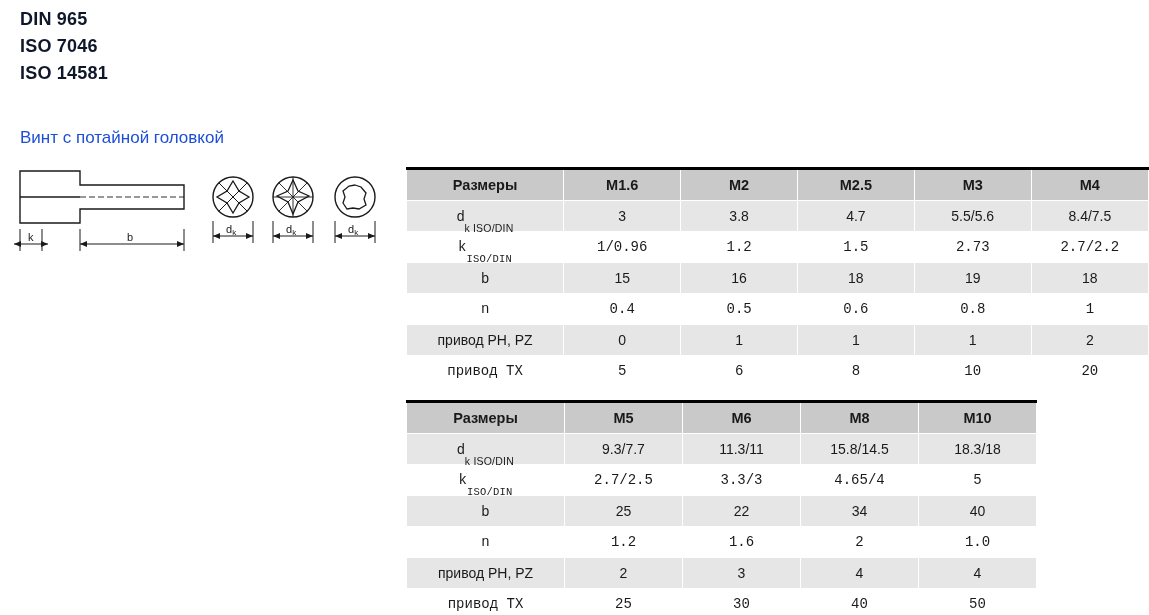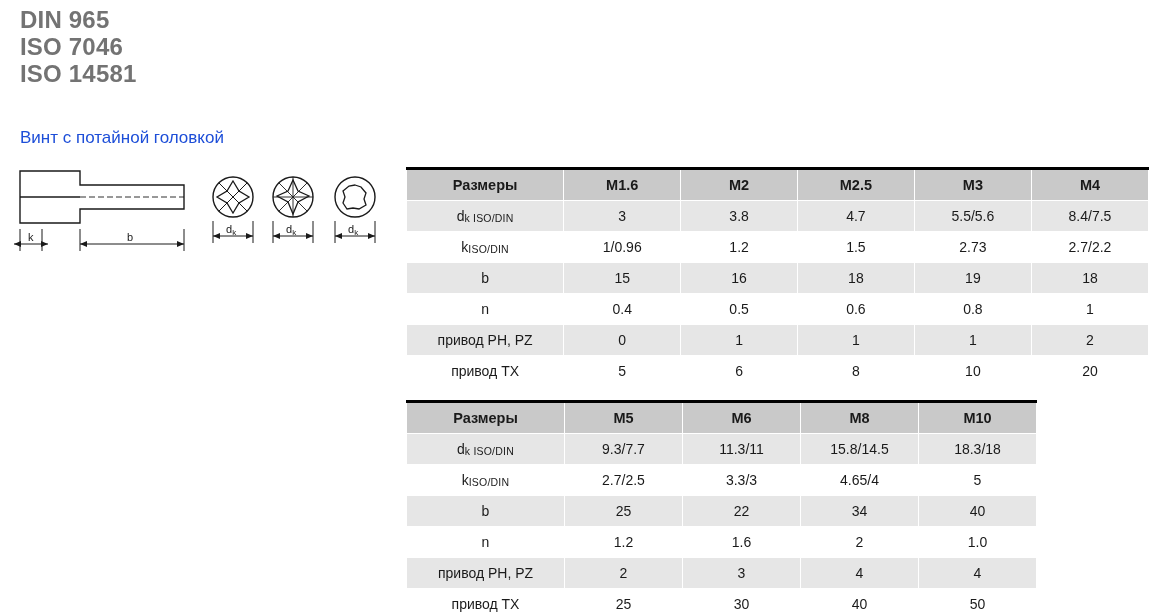--- a/index.html
+++ b/index.html
@@ -22,25 +22,25 @@
     height: 615px;
   }
 
   
   .standards {
     position: absolute;
     left: 20px;
     top: 6px;
   }
   .standards .std-line {
-    font-size: 24px;
+    font-size: 18px;
     font-weight: bold;
     letter-spacing: 0.2px;
     line-height: 27px;
-    color: #737373;
+    color: #0f172a;
   }
   .subtitle {
     position: absolute;
     left: 20px;
     top: 128px;
     font-size: 17px;
     color: #1d4ed8;
     white-space: nowrap;
   }
 
@@ -73,32 +73,32 @@
     color: #1a1a1a;
     white-space: nowrap;
   }
   .tbl .hdr td, .tbl .hdr th {
     background: #c9c9c9;
     font-weight: bold;
     font-size: 14.5px;
     border-top: 3px solid #000000;
   }
   .tbl tr.shade td { background: #e6e6e6; }
-  .tbl tr.plain td { background: #ffffff; }
+  .tbl tr.plain td { background: #ffffff; font-family: Liberation Mono, monospace; }
   .tbl td.rowlabel { background: #e6e6e6; }
   .tbl tr.plain td.rowlabel { background: #ffffff; }
 
   .col-label { width: 158px; }
   .col-val { width: 118px; }
 
   .sub {
     font-size: 10px;
     vertical-align: baseline;
     position: relative;
-    top: 1px;
+    top: 11px;
   }
   .small-cap {
     font-size: 10.5px;
     letter-spacing: 0.2px;
   }
 </style>
 </head>
 <body>
 
 <div class="page">

